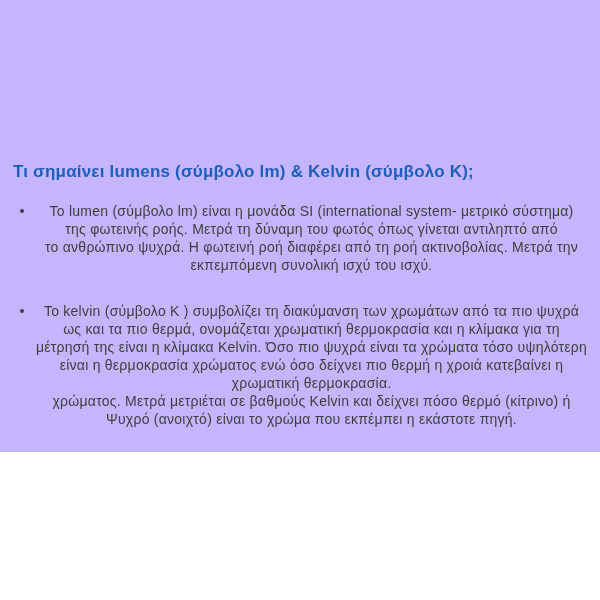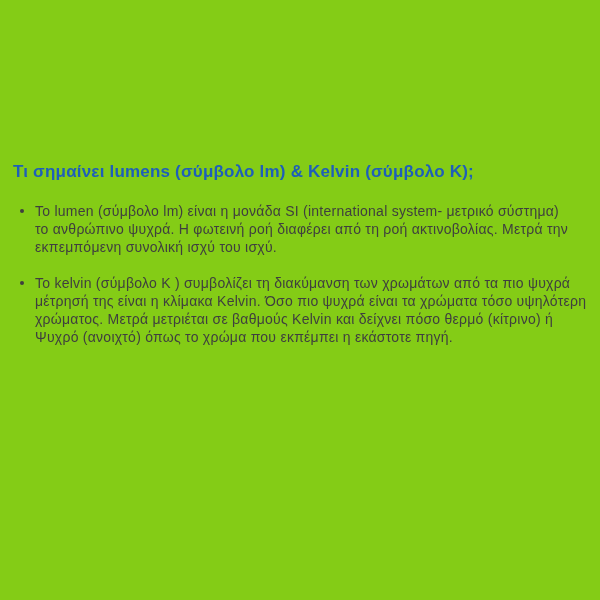--- a/index.html
+++ b/index.html
@@ -6,22 +6,22 @@
   html, body {
     width: 600px;
     height: 600px;
     background: #ffffff;
     font-family: "Liberation Sans", sans-serif;
     overflow: hidden;
   }
   .page {
     position: relative;
     width: 600px;
-    height: 600px;
-    background: #84cc16;
+    height: 452px;
+    background: #c4b5fd;
   }
   .content {
     position: absolute;
     left: 13px;
     top: 161px;
     right: 12px;
   }
   .heading {
     font-size: 17px;
     line-height: 22px;
@@ -31,23 +31,24 @@
     white-space: nowrap;
   }
   .bullet-list {
     list-style: none;
     margin-top: 19px;
   }
   .bullet-item {
     position: relative;
     padding-left: 22px;
     color: #3f3f3f;
+    text-align: center;
   }
   .bullet-item + .bullet-item {
-    margin-top: 18px;
+    margin-top: 28px;
   }
   .bullet-dot {
     position: absolute;
     left: 7px;
     top: 7px;
     width: 4px;
     height: 4px;
     border-radius: 50%;
     background: #3f3f3f;
   }
@@ -65,27 +66,31 @@
 <div class="page">
   <div class="content">
 
     <h2 class="heading">Τι σημαίνει lumens (σύμβολο lm) &amp; Kelvin (σύμβολο Κ);</h2>
 
     <ul class="bullet-list">
 
       <li class="bullet-item">
         <span class="bullet-dot"></span>
         <div class="text-line">Το lumen (σύμβολο lm) είναι η μονάδα SI (international system- μετρικό σύστημα)</div>
+        <div class="text-line">της φωτεινής ροής. Μετρά τη δύναμη του φωτός όπως γίνεται αντιληπτό από</div>
         <div class="text-line">το ανθρώπινο ψυχρά. Η φωτεινή ροή διαφέρει από τη ροή ακτινοβολίας. Μετρά την</div>
         <div class="text-line">εκπεμπόμενη συνολική ισχύ του ισχύ.</div>
       </li>
 
       <li class="bullet-item">
         <span class="bullet-dot"></span>
         <div class="text-line">Το kelvin (σύμβολο Κ ) συμβολίζει τη διακύμανση των χρωμάτων από τα πιο ψυχρά</div>
+        <div class="text-line">ως και τα πιο θερμά, ονομάζεται χρωματική θερμοκρασία και η κλίμακα για τη</div>
         <div class="text-line">μέτρησή της είναι η κλίμακα Kelvin. Όσο πιο ψυχρά είναι τα χρώματα τόσο υψηλότερη</div>
+        <div class="text-line">είναι η θερμοκρασία χρώματος ενώ όσο δείχνει πιο θερμή η χροιά κατεβαίνει η</div>
+        <div class="text-line">χρωματική θερμοκρασία.</div>
         <div class="text-line">χρώματος. Μετρά μετριέται σε βαθμούς Kelvin και δείχνει πόσο θερμό (κίτρινο) ή</div>
-        <div class="text-line">Ψυχρό (ανοιχτό) όπως το χρώμα που εκπέμπει η εκάστοτε πηγή.</div>
+        <div class="text-line">Ψυχρό (ανοιχτό) είναι το χρώμα που εκπέμπει η εκάστοτε πηγή.</div>
       </li>
 
     </ul>
   </div>
 </div>
 
 </body></html>

